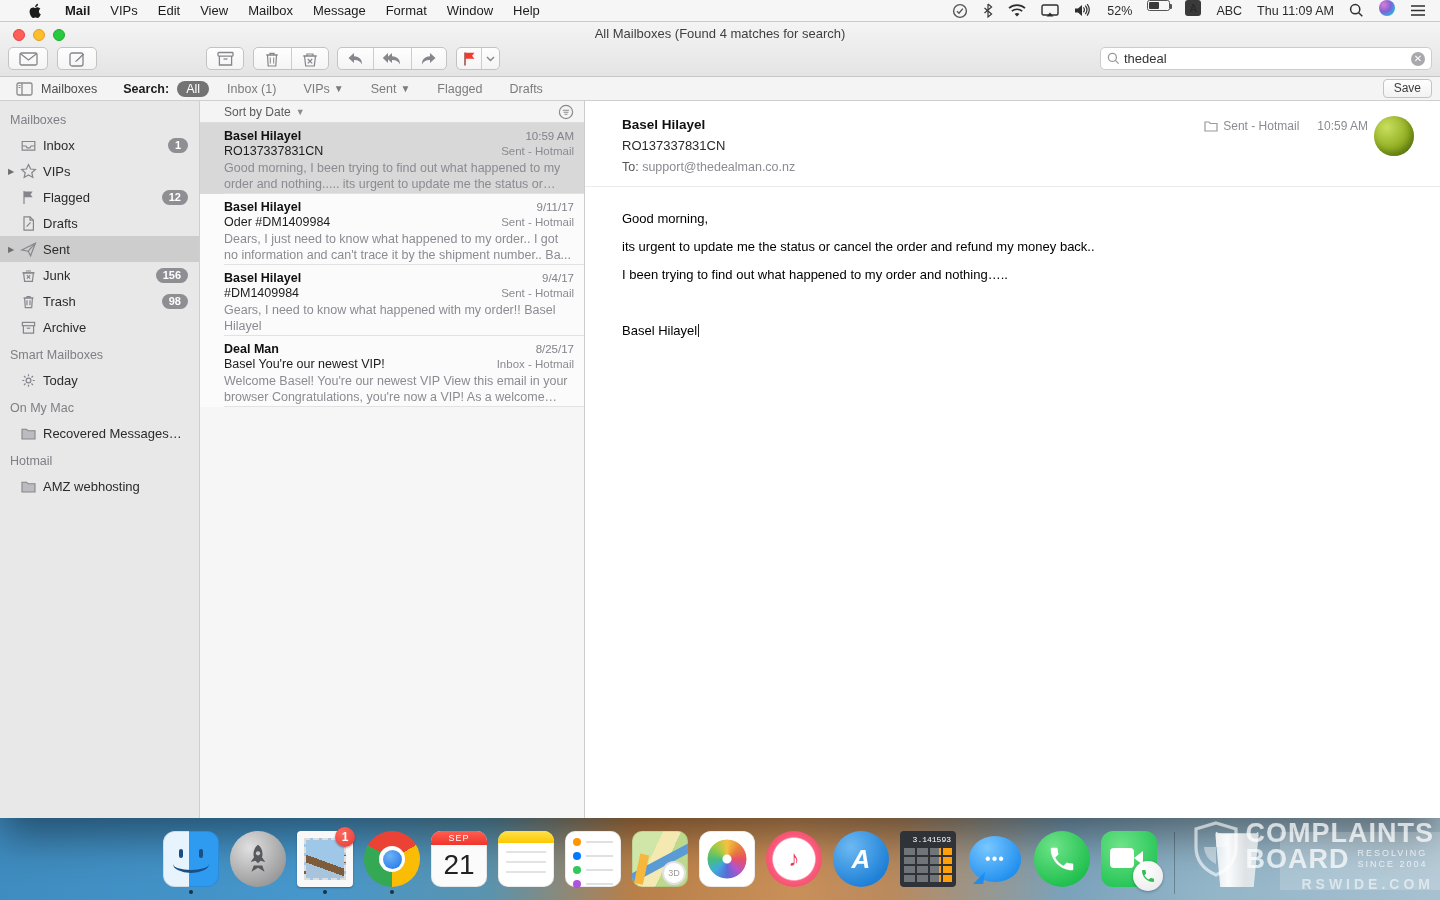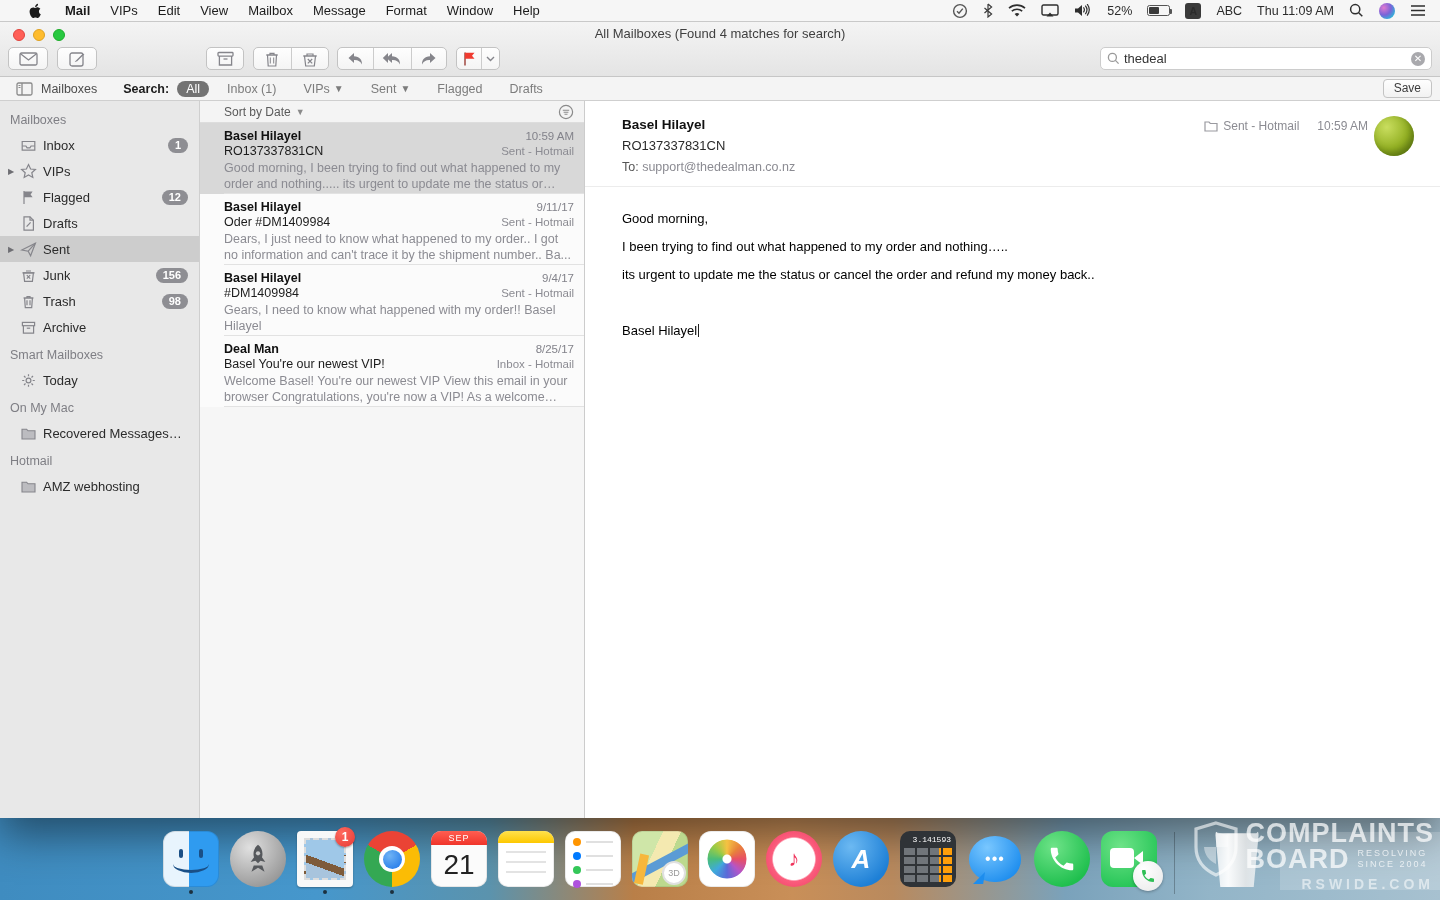--- a/index.html
+++ b/index.html
@@ -10,21 +10,21 @@
   .desktop { position:absolute; inset:0; background:
       linear-gradient(90deg,#3f8cc0 0%,#4697cc 22%,#5b93ad 34%,#b97f48 44%,#c98f58 55%,#b98a5e 62%,#7aa2bb 74%,#93b5c8 84%,#a7c1d0 100%); }
 
   
   .menubar { position:absolute; top:0; left:0; right:0; height:22px; background:#f6f6f6;
       border-bottom:1px solid #c9c9c9; display:flex; align-items:center; font-size:13px; color:#1c1c1c; z-index:40; }
   .mb-left { display:flex; align-items:center; height:100%; padding-left:18px; }
   .mb-apple { width:15px; height:15px; margin:0 11px; display:flex; align-items:center; }
   .mb-item { padding:8px 10px; height:100%; display:flex; align-items:center; }
   .mb-item.app { font-weight:bold; }
-  .mb-right { margin-left:auto; display:flex; align-items:center; gap:15px; padding-right:14px; height:100%; }
+  .mb-right { margin-left:auto; display:flex; gap:15px; padding-right:14px; height:100%; }
   .mb-right .st { display:flex; align-items:center; color:#2b2b2b; }
   .mb-txt { font-size:12.5px; }
   .battery { position:relative; width:23px; height:11px; border:1px solid #555; border-radius:2.5px; display:flex; align-items:center; }
   .battery i { display:block; height:7px; margin-left:1px; background:#3a3a3a; border-radius:1px; }
   .battery:after { content:""; position:absolute; right:-3px; top:3px; width:2px; height:5px; background:#555; border-radius:0 1px 1px 0; }
   .inputA { width:16px; height:16px; background:#3a3a3a; color:#fff; border-radius:3px; font-size:10.5px; font-weight:bold; display:flex; align-items:center; justify-content:center; }
   .siri { width:16px; height:16px; border-radius:50%; background:radial-gradient(circle at 30% 30%,#e07bd0,#7b64d8 45%,#2bb6d8 80%); }
 
   
   .window { position:absolute; top:22px; left:0; width:1440px; height:796px; background:#fff;
@@ -139,21 +139,21 @@
   .maps { border-radius:10px; overflow:hidden; background:linear-gradient(115deg,#cfe6a8 0 38%,#f4e9b0 38% 60%,#bcd98e 60% 100%); box-shadow:inset 0 0 0 1px rgba(0,0,0,.08); }
   .m-road { position:absolute; left:-6px; top:26px; width:75px; height:9px; background:#5b9bd5; transform:rotate(-28deg); border-radius:3px; }
   .m-road:before { content:""; position:absolute; left:10px; top:-14px; width:9px; height:30px; background:#f6b73c; transform:rotate(40deg); }
   .m-3d { position:absolute; right:2px; bottom:2px; width:24px; height:24px; border-radius:50%; background:#fff; border:2px solid #e0e0e0; color:#9a9a9a; font-size:9px; display:flex; align-items:center; justify-content:center; }
   .photos { border-radius:12px; background:#fff; box-shadow:inset 0 0 0 1px rgba(0,0,0,.08); display:flex; align-items:center; justify-content:center; }
   .p-flower { width:40px; height:40px; border-radius:50%; background:conic-gradient(#f5c242,#e8833a,#e84f64,#b455c8,#5b6ad8,#3fa9dc,#49bd7a,#9ccb45,#f5c242); -webkit-mask:radial-gradient(circle,transparent 0 4px,#000 5px 19px,transparent 20px); mask:radial-gradient(circle,transparent 0 4px,#000 5px 19px,transparent 20px); }
   .itunes { border-radius:50%; background:radial-gradient(circle,#ffffff 0 52%,#fb5d7d 56%,#ee3a5f 100%); display:flex; align-items:center; justify-content:center; }
   .i-note { color:#f0345c; font-size:22px; font-weight:bold; }
   .appstore { border-radius:50%; background:radial-gradient(circle at 32% 28%,#6cb9f2,#1d7fd6 75%); display:flex; align-items:center; justify-content:center; }
   .a-letter { color:#fff; font-size:26px; font-weight:bold; font-style:italic; }
-  .calc { border-radius:10px; background:#2f3337; overflow:hidden; }
+  .calc { border-radius:4px; background:#2f3337; overflow:hidden; }
   .calc-display { display:block; text-align:right; color:#fff; font-size:8px; padding:4px 5px 2px; font-family:"Liberation Mono","DejaVu Sans Mono",monospace; }
   .calc-grid { position:absolute; left:4px; right:4px; bottom:4px; top:17px; background:
       linear-gradient(90deg,#70757a 0 72%,#ff9f0a 72% 100%);
       -webkit-mask:repeating-linear-gradient(#000 0 7px,transparent 7px 9px),repeating-linear-gradient(90deg,#000 0 11px,transparent 11px 13px);
       -webkit-mask-composite:source-in; mask-composite:intersect; }
   .messages { display:flex; align-items:center; justify-content:center; }
   .msg-bubble { width:52px; height:46px; border-radius:50% 50% 48% 48%; background:radial-gradient(circle at 35% 25%,#79c7ff,#1d8dee 80%); color:#fff; font-size:16px; letter-spacing:1px; display:flex; align-items:center; justify-content:center; position:relative; }
   .msg-bubble:after { content:""; position:absolute; left:4px; bottom:-2px; width:12px; height:12px; background:#1d8dee; clip-path:polygon(0 100%,100% 0,85% 100%); }
   .phone { border-radius:50%; background:radial-gradient(circle at 35% 28%,#6ee388,#1fbf4e 75%); display:flex; align-items:center; justify-content:center; }
   .facetime { border-radius:12px; background:radial-gradient(circle at 35% 28%,#6ee388,#23c455 80%); }
@@ -598,22 +598,22 @@
                 </svg>
               </span>
             <span>Sent - Hotmail</span>
           </span>
           <span>10:59 AM</span>
         </div>
         <div class="avatar"></div>
       </div>
       <div class="mv-body" id="message-body">
           <p>Good morning,</p>
+          <p>its urgent to update me the status or cancel the order and refund my money back..</p>
           <p>I been trying to find out what happened to my order and nothing…..</p>
-          <p>its urgent to update me the status or cancel the order and refund my money back..</p>
           <p></p>
           <p>Basel Hilayel<span class="caret"></span></p>
         </div>
     </div>
   </div>
 </div>
 
 <div class="dock">
   <div class="dock-row" id="dock-row">
       <div class="dock-app running">

